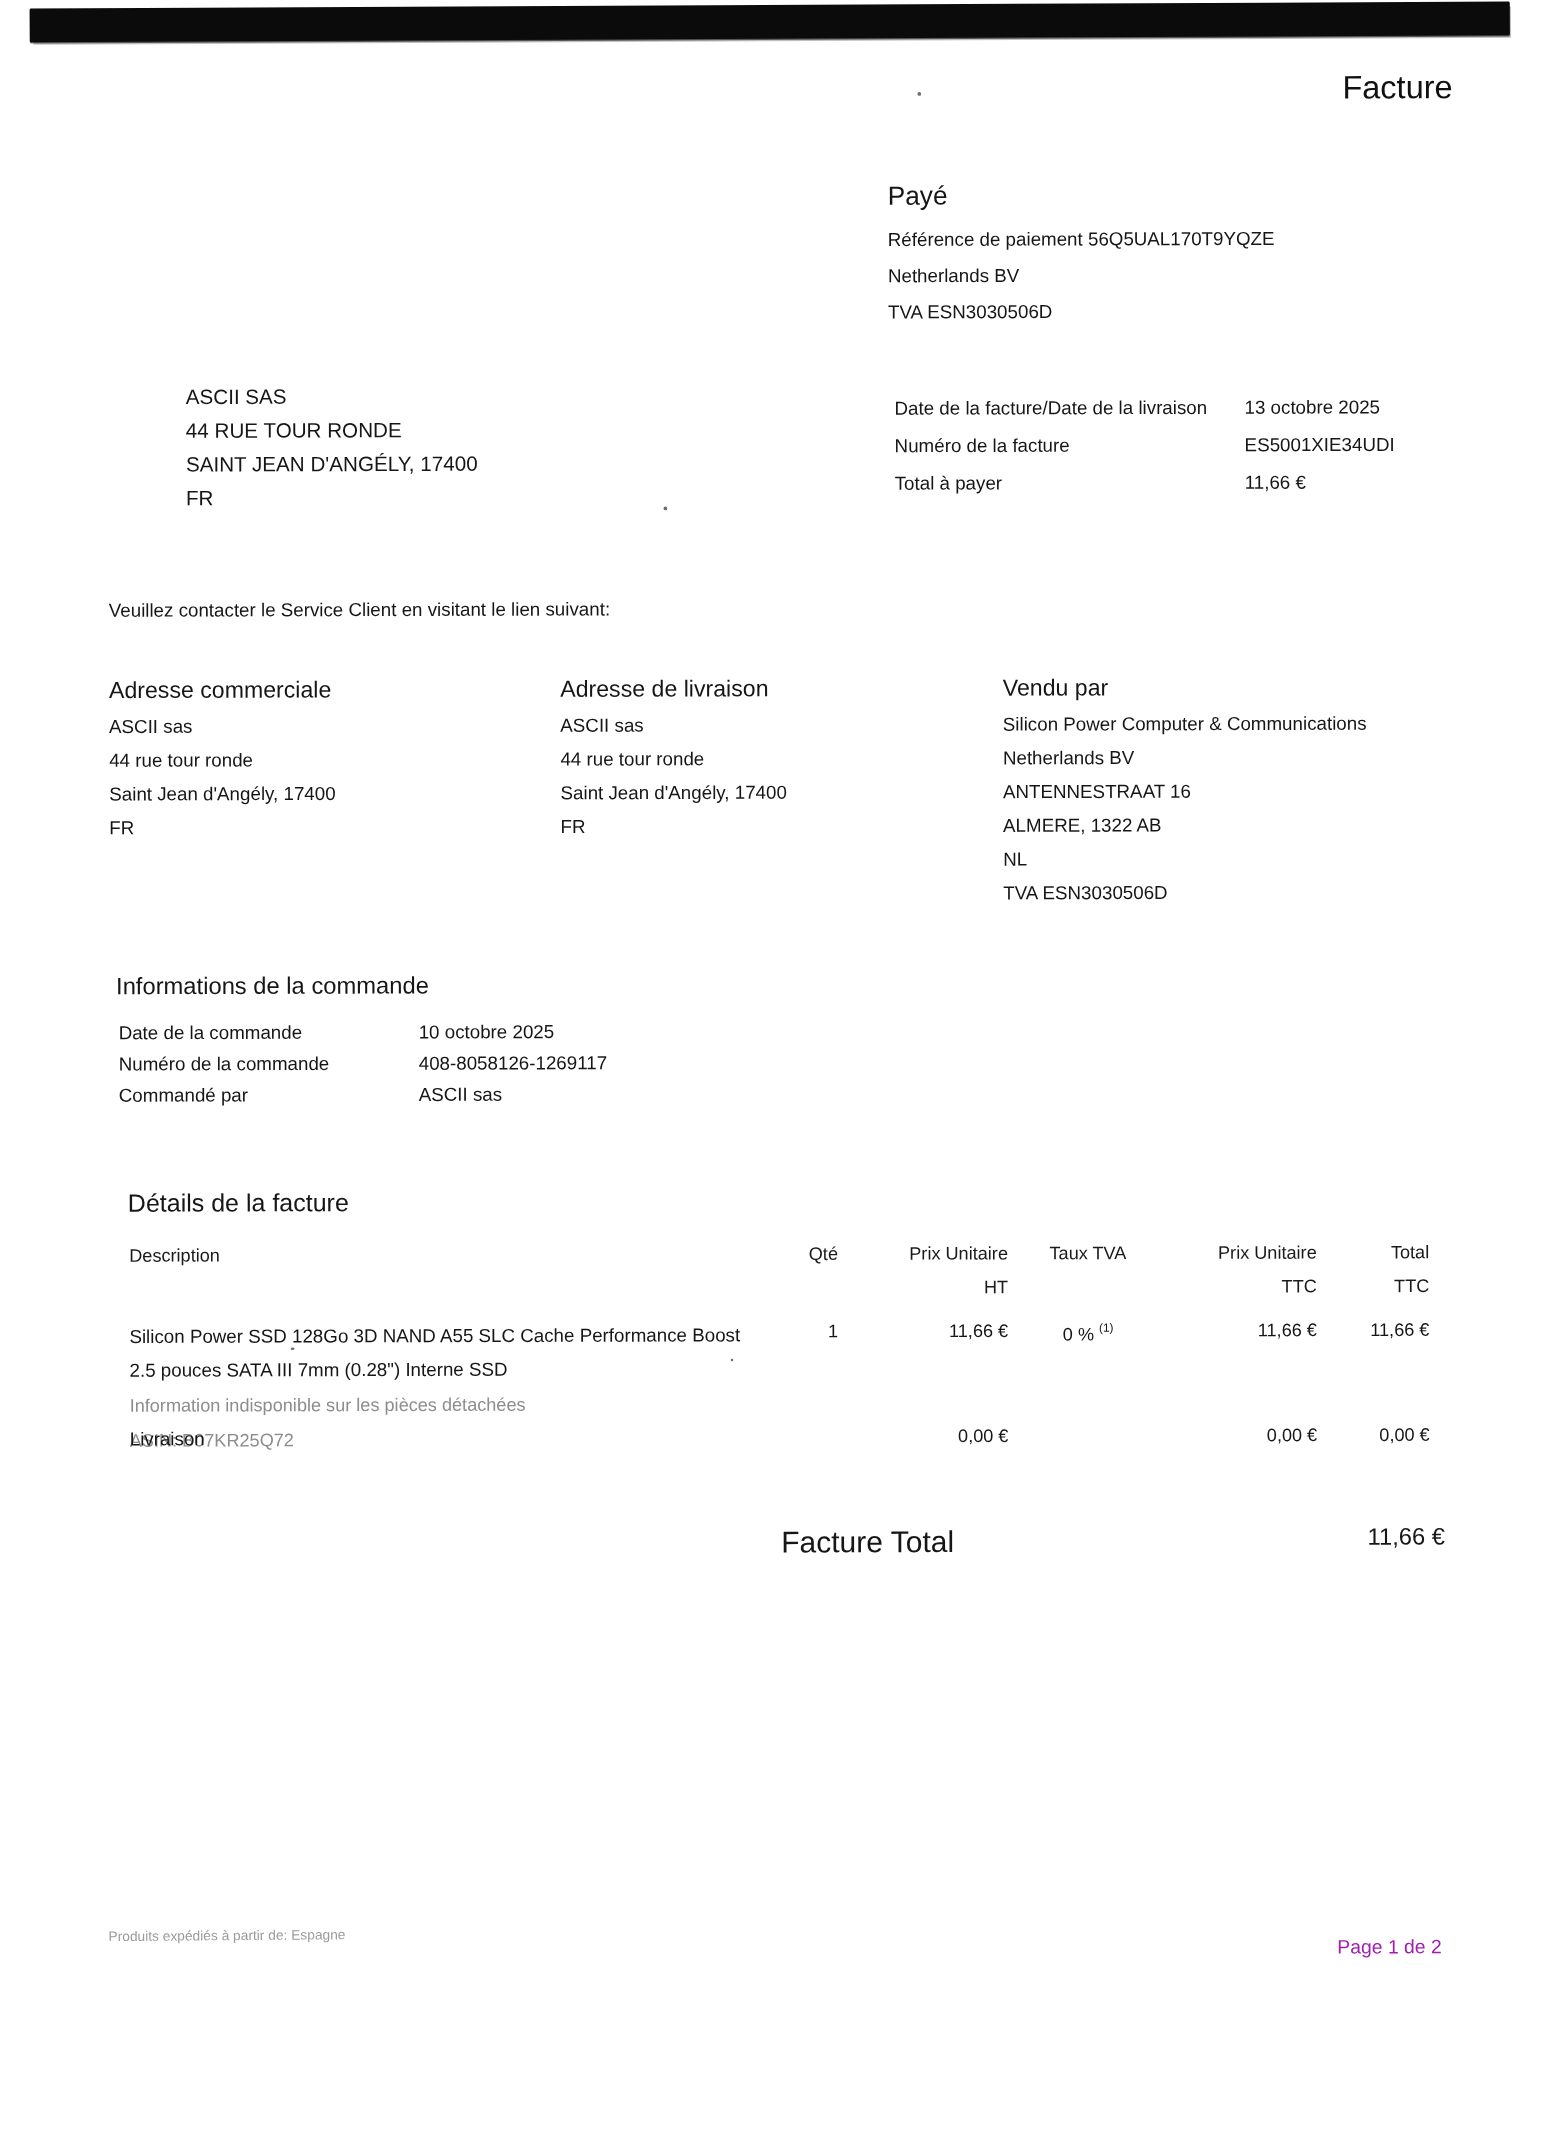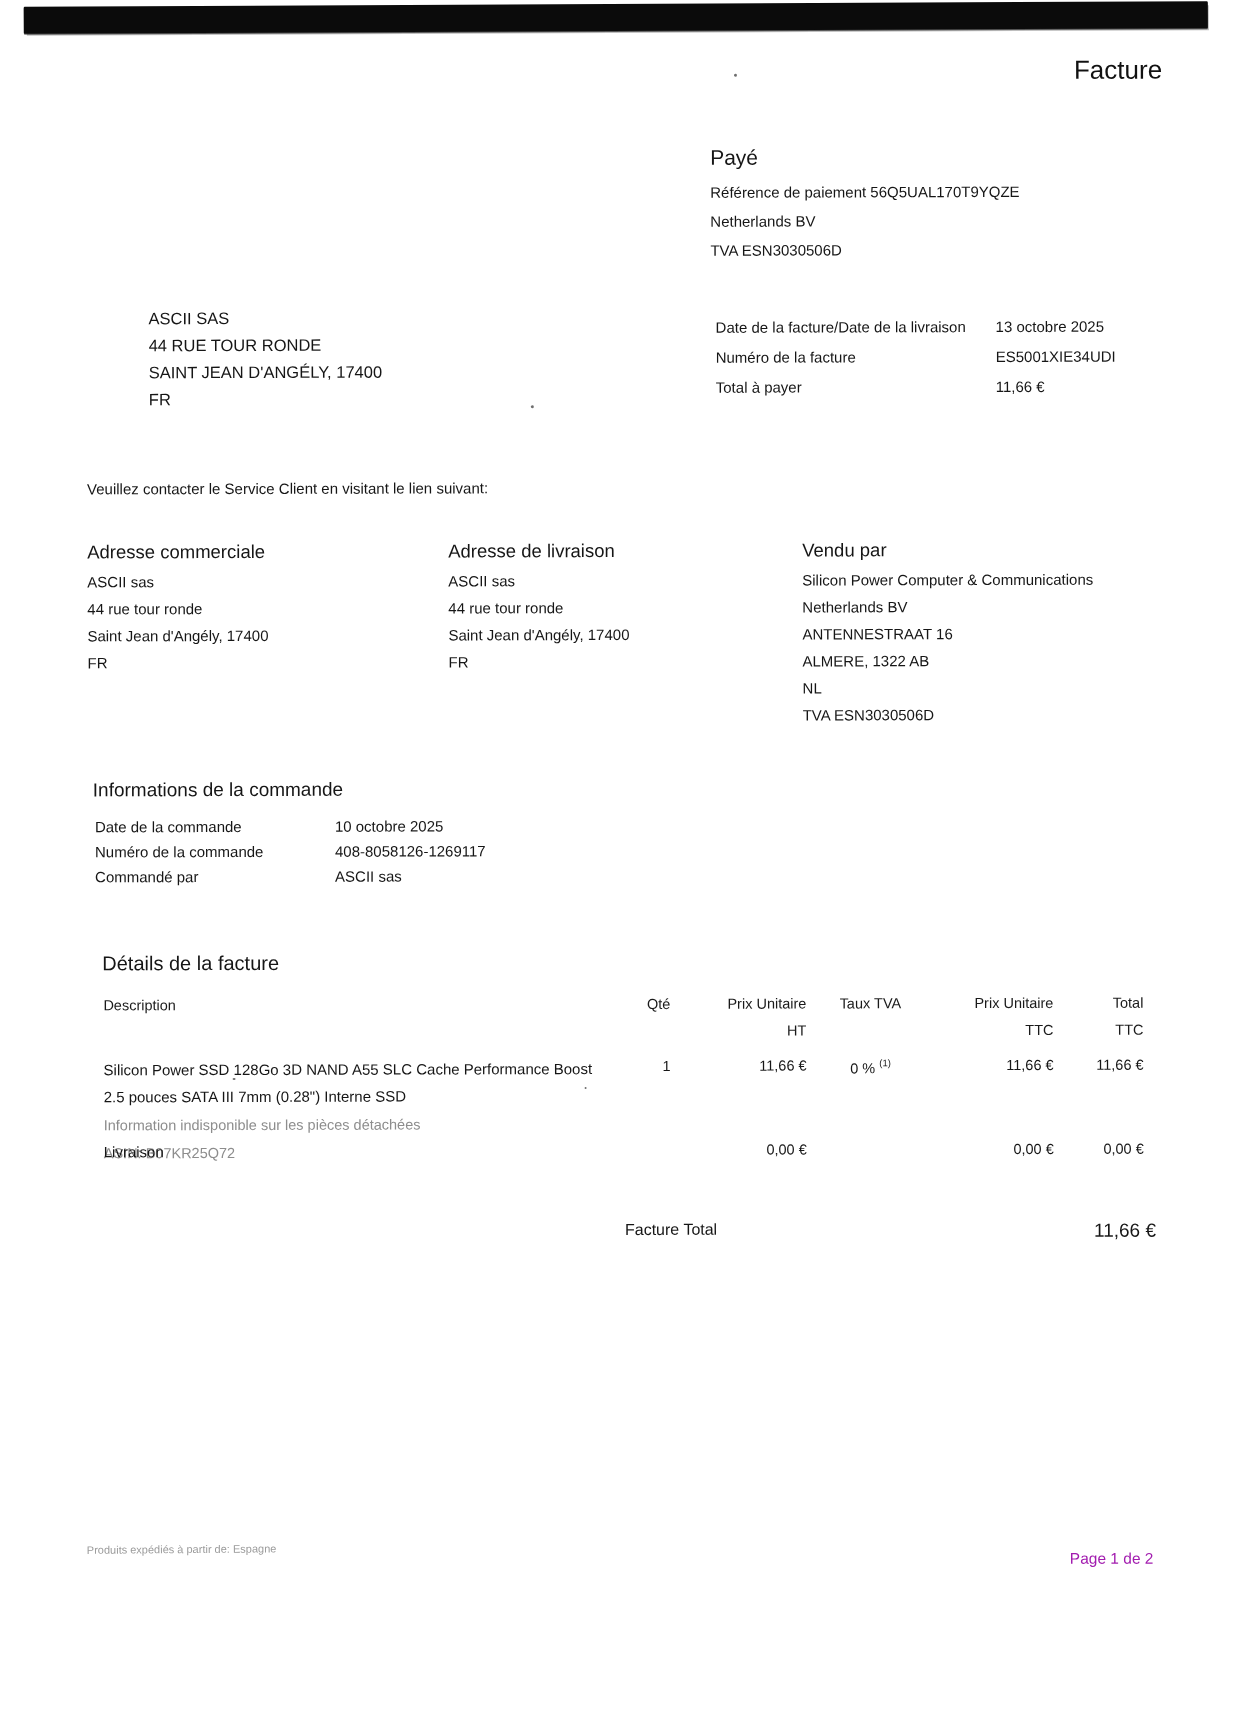--- a/index.html
+++ b/index.html
@@ -80,21 +80,21 @@
   .item-desc-1 { top: 1060px; font-size: 15px; }
   .item-desc-2 { top: 1087px; font-size: 15px; }
   .item-note-1 { top: 1116px; font-size: 14.5px; color: #8d8d8d; }
   .item-note-2 { top: 1144px; font-size: 14.5px; color: #8d8d8d; }
   .item-vals   { top: 1058px; font-size: 14.5px; }
   .item-vals sup { font-size: 9.5px; vertical-align: 7px; letter-spacing: 0; }
 
   .ship-row { top: 1142px; font-size: 14.5px; }
   .ship-label { left: 103px; font-size: 15px; }
 
-  .grand-total-label { left: 624px; top: 1221px; font-size: 16px; }
+  .grand-total-label { left: 624px; top: 1221px; font-size: 24px; }
   .grand-total-value { left: 1040px; width: 115px; text-align: right; top: 1221px; font-size: 19px; }
 
   
   .footer-shipped { left: 85px; top: 1542px; font-size: 11px; color: #9b9b9b; transform: rotate(-0.3deg); }
   .footer-page { left: 1068px; top: 1551px; font-size: 15.5px; color: #a21caf; }
 
   
   .speck { position: absolute; background: #6f6f6f; border-radius: 50%; }
   .speck-1 { left: 736px; top: 74px;  width: 3px; height: 3px; }
   .speck-2 { left: 532px; top: 405px; width: 3px; height: 3px; }

